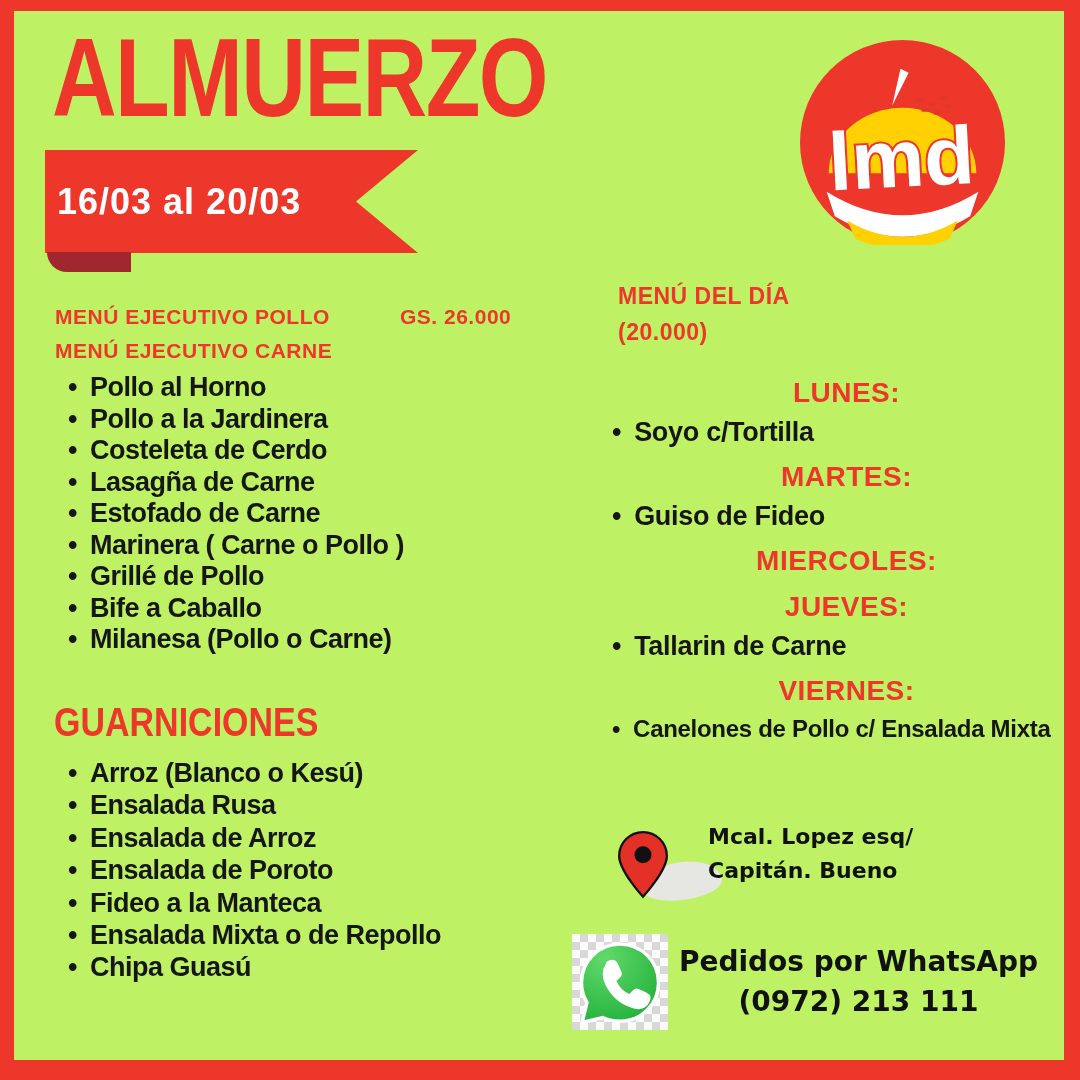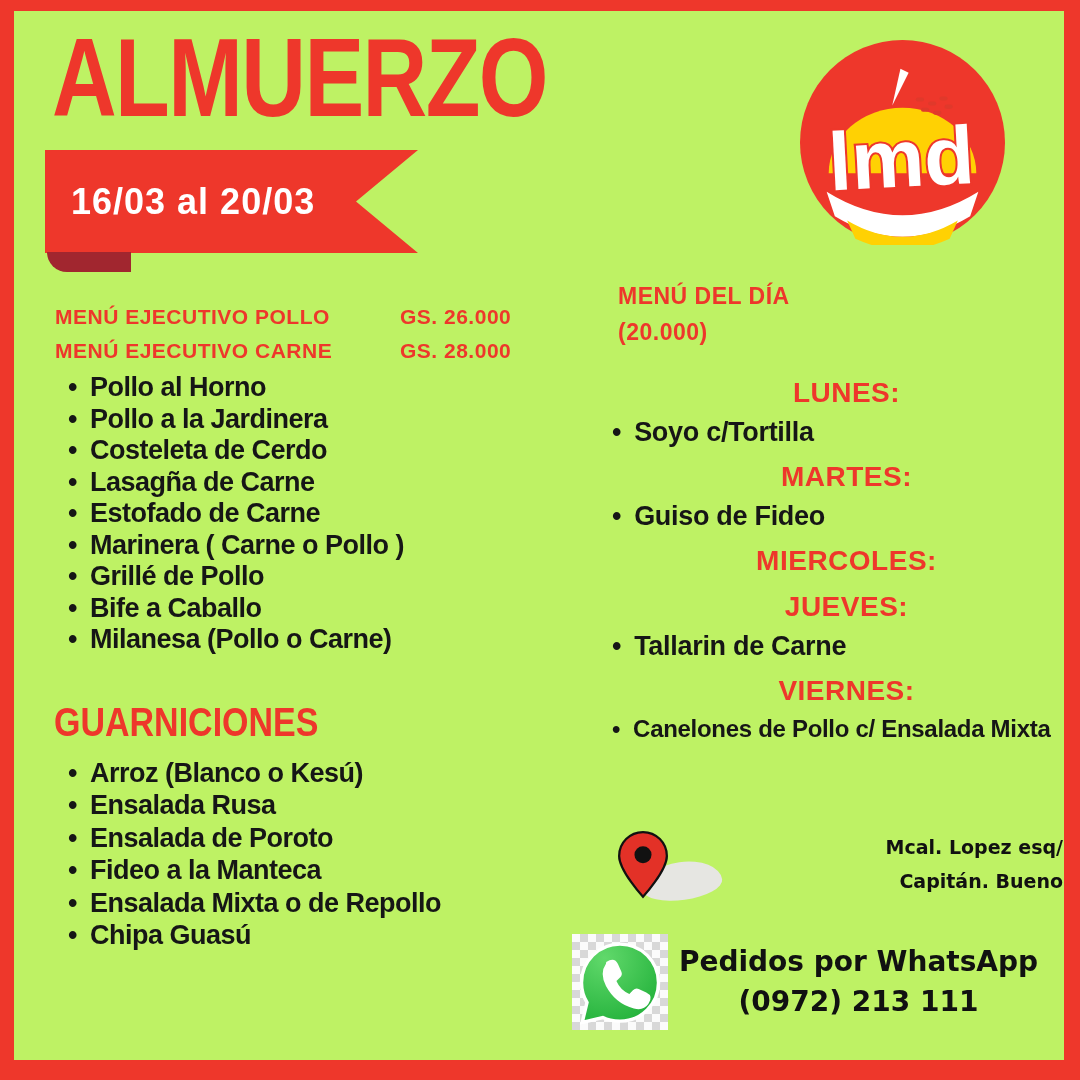--- a/index.html
+++ b/index.html
@@ -30,21 +30,21 @@
   }
   
   .ribbon{
     position:absolute;left:45px;top:150px;width:373px;height:103px;
     background:var(--accent-red);
     clip-path:polygon(0 0,100% 0,calc(100% - 62px) 50%,100% 100%,0 100%);
     display:flex;align-items:center;
   }
   .ribbon-text{
     color:#fff;font-size:36px;font-weight:bold;letter-spacing:1px;
-    padding-left:26px;white-space:nowrap;
+    padding-left:12px;white-space:nowrap;
   }
   .ribbon-fold{
     position:absolute;left:47px;top:252px;width:84px;height:20px;
     background:var(--fold-dark-red);
     border-radius:0 0 0 22px;
   }
   
   .logo{position:absolute;left:800px;top:40px;width:205px;height:205px;}
   .logo svg{width:100%;height:100%;display:block;}
   
@@ -80,23 +80,23 @@
   .day-block:last-child .day-dish{font-size:24px;line-height:30px;}
   
   .location{position:absolute;left:608px;top:820px;width:460px;height:100px;}
   .pin-shadow{
     position:absolute;left:34px;top:42px;width:80px;height:38px;
     background:#e6e6e2;border-radius:50% 50% 50% 50%/60% 60% 40% 40%;
     transform:rotate(-8deg);
   }
   .pin{position:absolute;left:10px;top:4px;width:50px;height:82px;}
   .addr{
-    position:absolute;left:100px;top:10px;width:355px;text-align:right;
+    position:absolute;left:100px;top:0;width:355px;text-align:left;
     font-family:"DejaVu Sans",sans-serif;font-weight:bold;
-    font-size:19px;line-height:34px;color:#111;
+    font-size:22px;line-height:34px;color:#111;
   }
   
   .whatsapp{position:absolute;left:572px;top:932px;width:475px;height:105px;}
   .checker{
     position:absolute;left:0;top:2px;width:96px;height:96px;
     background-image:conic-gradient(#d8d8d8 25%,#fbfbfb 0 50%,#d8d8d8 0 75%,#fbfbfb 0);
     background-size:16px 16px;
   }
   .wa-icon{position:absolute;left:4px;top:8px;width:88px;height:88px;}
   .wa-text{
@@ -140,21 +140,20 @@
 
   <div class="exec">
 
       <div class="exec-row">
         <span class="exec-label">MENÚ EJECUTIVO POLLO</span>
         <span class="exec-price">GS. 26.000</span>
       </div>
 
       <div class="exec-row">
         <span class="exec-label">MENÚ EJECUTIVO CARNE</span>
-        <span class="exec-price">GS. 28.000</span>
       </div>
     </div>
 
   <div class="list main-dishes">
 
       <div class="dish">
         <span>Pollo al Horno</span>
       </div>
 
       <div class="dish">
@@ -195,20 +194,23 @@
   <div class="list guarn-list">
 
       <div class="dish">
         <span>Arroz (Blanco o Kesú)</span>
       </div>
 
       <div class="dish">
         <span>Ensalada Rusa</span>
       </div>
 
+      <div class="dish">
+        <span>Ensalada de Arroz</span>
+      </div>
 
       <div class="dish">
         <span>Ensalada de Poroto</span>
       </div>
 
       <div class="dish">
         <span>Fideo a la Manteca</span>
       </div>
 
       <div class="dish">

